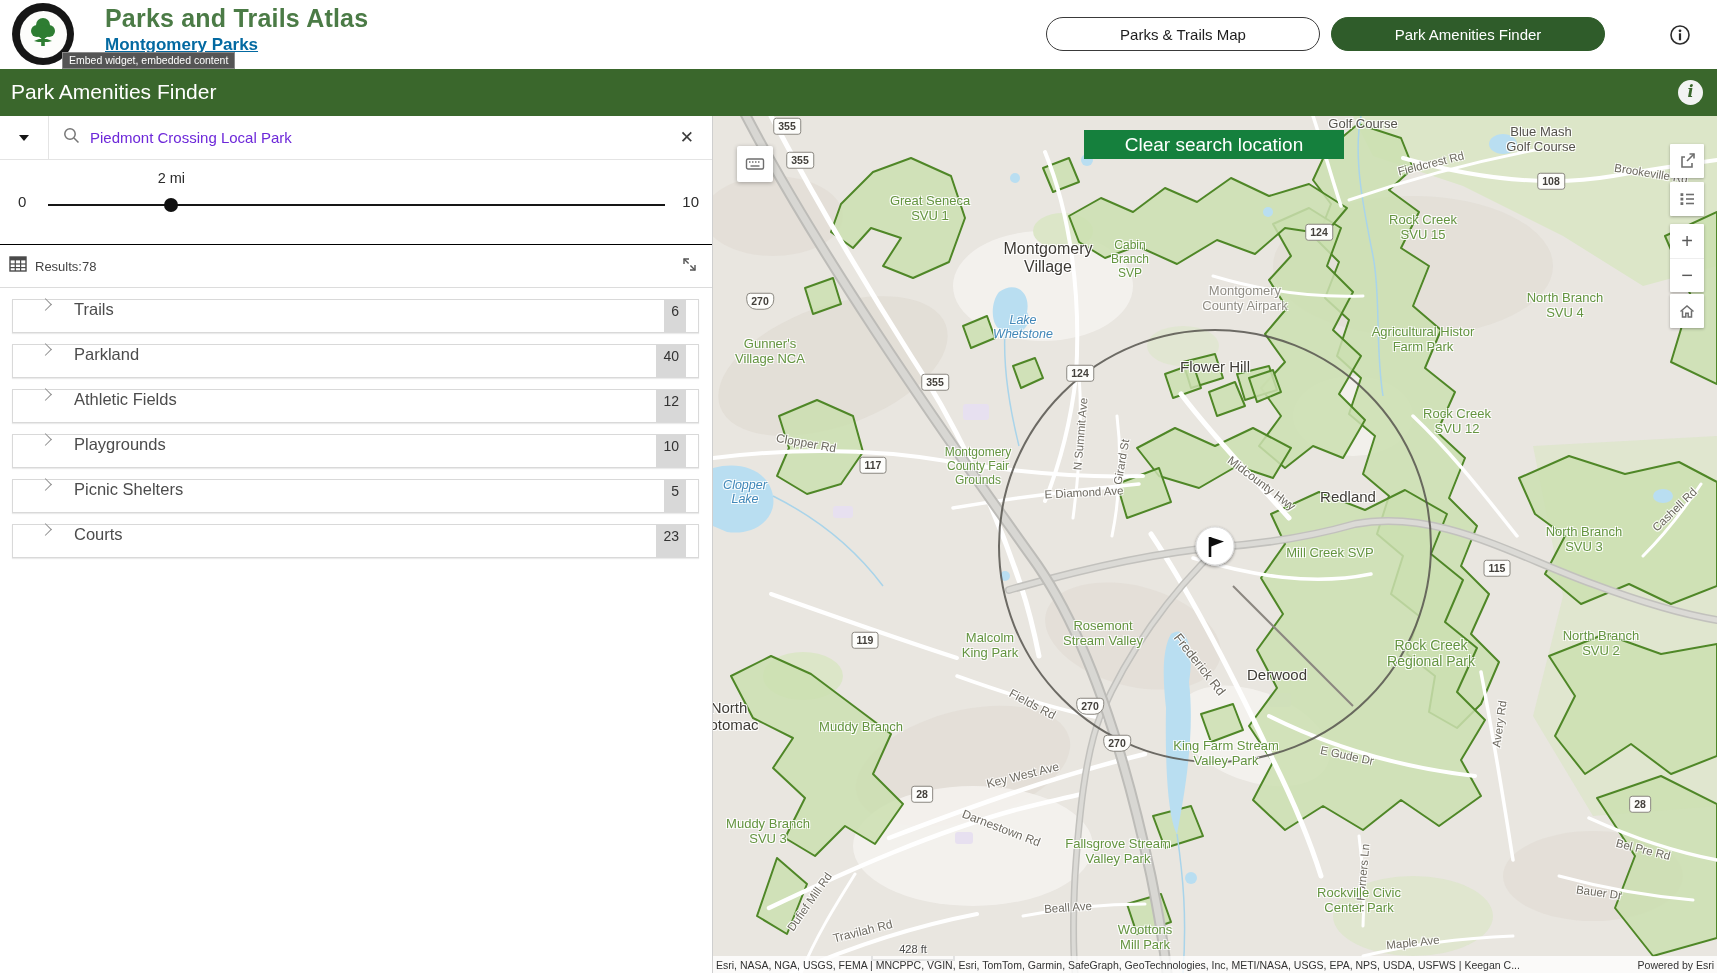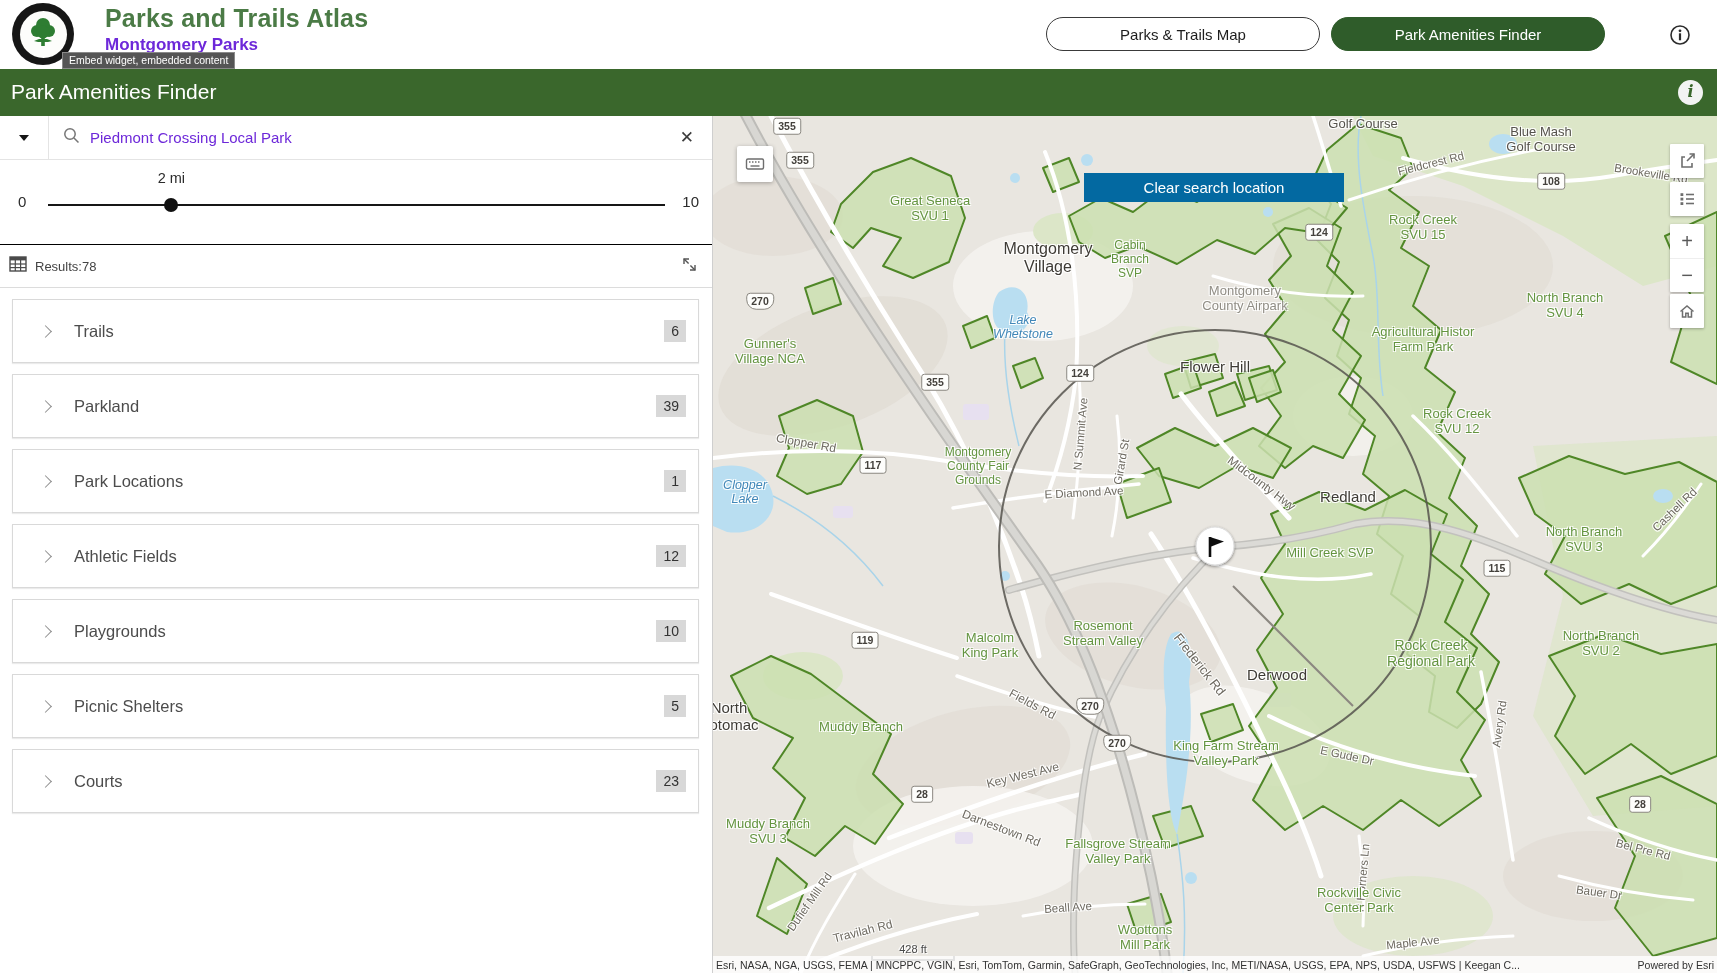--- a/index.html
+++ b/index.html
@@ -7,21 +7,21 @@
     font-family:"Liberation Sans", sans-serif; }
 
   
   .top { position:relative; height:69px; background:#fff; display:flex; align-items:center; }
   .logo { position:absolute; left:12px; top:3px; width:62px; height:62px; border-radius:50%;
     background:#161616; display:flex; align-items:center; justify-content:center; }
   .logo .inner { width:47px; height:47px; border-radius:50%; background:#fdfdfb;
     display:flex; align-items:center; justify-content:center; }
   .titles { position:absolute; left:105px; top:4px; }
   .app-title { font-size:25px; font-weight:bold; color:#4b7b46; letter-spacing:.2px; }
-  .app-sub { font-size:17px; font-weight:bold; color:#6d28d9; margin-top:2px; }
+  .app-sub { font-size:17px; font-weight:bold; color:#0369a1; text-decoration:underline; margin-top:2px; }
   .tooltip { position:absolute; left:62px; top:52px; z-index:40; background:#555;
     border:1px solid #8a8a8a; color:#fff; font-size:10.5px; padding:1px 6px 2px; white-space:nowrap; }
   .navbtn { position:absolute; top:17px; height:34px; width:274px; border-radius:17px;
     font-size:15px; display:flex; align-items:center; justify-content:center; cursor:pointer; }
   .navbtn.outline { left:1046px; background:#fff; border:1px solid #3a3a3a; color:#1d1d1d; }
   .navbtn.filled  { left:1331px; background:#2f5c2a; border:1px solid #2f5c2a; color:#fff; }
   .hdr-info { position:absolute; right:26px; top:24px; width:22px; height:22px; cursor:pointer; }
 
   
   .greenbar { position:relative; height:47px; background:#3a672c; color:#fff;
@@ -55,22 +55,22 @@
   .sl-handle { position:absolute; top:-6px; width:14px; height:14px; border-radius:50%;
     background:#111; transform:translateX(-50%); cursor:grab; }
 
   
   .results-row { height:43px; border-bottom:1px solid #dcdcdc; display:flex; align-items:center; padding-left:9px; }
   .results-label { font-size:13px; color:#444; margin-left:8px; }
   .expand-btn { margin-left:auto; margin-right:13px; background:none; border:none; cursor:pointer; }
 
   
   .cards { padding:11px 13px 0 12px; }
-  .card { height:64px; border:1px solid #d9d9d9; box-shadow:0 1px 1px rgba(0,0,0,.08);
-    background:#fff; display:flex; align-items:center; margin-bottom:11px; cursor:pointer; }
+  .card { height:34px; border:1px solid #d9d9d9; box-shadow:0 1px 1px rgba(0,0,0,.08);
+    background:#fff; display:flex; margin-bottom:11px; cursor:pointer; }
   .chev { width:9px; height:9px; border-top:1.8px solid #8f8f8f; border-right:1.8px solid #8f8f8f;
     transform:rotate(45deg); margin-left:28px; }
   .card-label { font-size:16.5px; color:#4c4c4c; margin-left:24px; }
   .count { margin-left:auto; margin-right:12px; background:#d8d8d8; color:#333;
     font-size:14px; padding:3px 7px; min-width:16px; text-align:center; }
 
   
   .basemap { position:absolute; inset:0; }
   .labels { position:absolute; inset:0; pointer-events:none; }
   .map-label { position:absolute; transform:translate(-50%,-50%) rotate(var(--r,0deg));
@@ -82,22 +82,22 @@
   .lab-gray  { color:#908d85; }
   .lab-city  { color:#3e3b35; font-size:15px; }
   .lab-road  { color:#6e6a61; font-size:11.5px; }
   .lab-dark  { color:#55524c; }
   .shield { position:absolute; transform:translate(-50%,-50%); background:#fdfdfb;
     border:1.5px solid #8a8780; border-radius:3px; color:#44413c; font-size:10.5px;
     font-weight:bold; line-height:1; padding:2px 4px; }
   .shield.is { border-radius:4px 4px 10px 10px; }
 
   .clear-search { position:absolute; left:371px; top:14px; width:260px; height:29px;
-    background:#0369a1; color:#fff; border:none; font-size:15px; cursor:pointer;
-    font-family:"Liberation Sans",sans-serif;margin-top:43px; }
+    background:#15803d; color:#fff; border:none; font-size:19px; cursor:pointer;
+    font-family:"Liberation Sans",sans-serif; }
   .kb-btn { position:absolute; left:24px; top:30px; width:36px; height:36px; background:#fff;
     border:none; border-radius:2px; box-shadow:0 1px 4px rgba(0,0,0,.3); cursor:pointer;
     display:flex; align-items:center; justify-content:center; }
   .ctl { position:absolute; right:13px; width:34px; background:#fff; border:none;
     box-shadow:0 1px 3px rgba(0,0,0,.3); cursor:pointer; display:flex; align-items:center;
     justify-content:center; border-radius:1px; }
   .ctl.single { height:34px; }
   .zoomgroup { position:absolute; right:13px; top:108px; width:34px; background:#fff;
     box-shadow:0 1px 3px rgba(0,0,0,.3); border-radius:1px; }
   .zbtn { width:34px; height:34px; border:none; background:none; font-size:20px; color:#595959; cursor:pointer; }
@@ -203,26 +203,21 @@
 
     <div class="cards" id="cards">
         <div class="card">
           <span class="chev"></span>
           <span class="card-label">Trails</span>
           <span class="count">6</span>
         </div>
         <div class="card">
           <span class="chev"></span>
           <span class="card-label">Parkland</span>
-          <span class="count">39</span>
-        </div>
-        <div class="card">
-          <span class="chev"></span>
-          <span class="card-label">Park Locations</span>
-          <span class="count">1</span>
+          <span class="count">40</span>
         </div>
         <div class="card">
           <span class="chev"></span>
           <span class="card-label">Athletic Fields</span>
           <span class="count">12</span>
         </div>
         <div class="card">
           <span class="chev"></span>
           <span class="card-label">Playgrounds</span>
           <span class="count">10</span>

